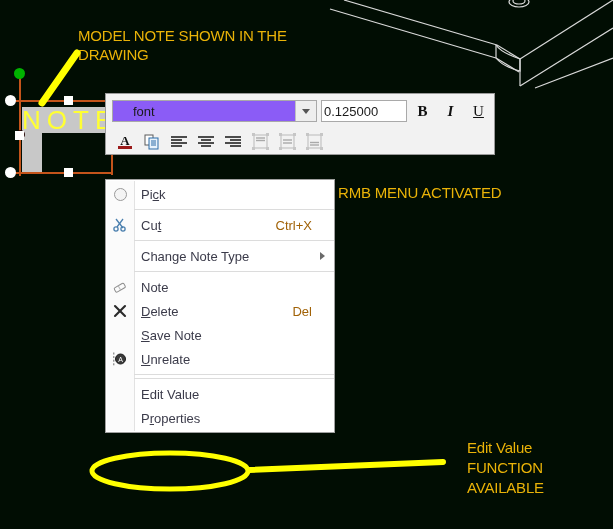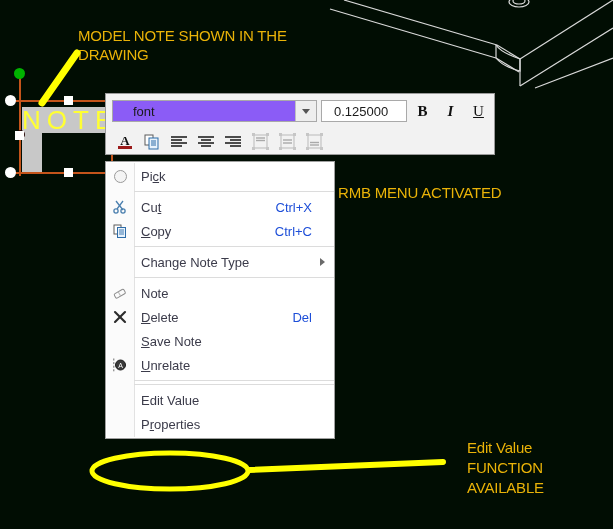--- a/index.html
+++ b/index.html
@@ -147,21 +147,21 @@
   #height-field {
     width: 86px; height: 22px;
     margin-left: 4px;
     background: #ffffff;
     border: 1px solid #a9a9a9;
     box-sizing: border-box;
     display: flex;
     align-items: center;
     font-size: 13px;
     color: #1a1a1a;
-    padding-left: 12px;
+    padding-left: 2px;
     font-family: "Liberation Sans", sans-serif;
   }
   .style-btn {
     width: 25px; height: 24px;
     margin-left: 3px;
     display: flex;
     align-items: center;
     justify-content: center;
     font-size: 15px;
     color: #111;
@@ -185,21 +185,21 @@
     width: 24px; height: 22px;
     display: flex;
     align-items: center;
     justify-content: center;
     position: relative;
   }
 
   
   #context-menu {
     position: absolute;
-    left: 105px; top: 161px;
+    left: 105px; top: 179px;
     width: 230px;
     background: #ffffff;
     border: 1px solid #a0a0a0;
     box-sizing: border-box;
     padding: 2px 0 2px 0;
   }
   #menu-gutter {
     position: absolute;
     left: 1px; top: 1px;
     width: 27px;
@@ -224,21 +224,21 @@
     left: 4px;
     width: 20px; height: 20px;
     display: flex;
     align-items: center;
     justify-content: center;
   }
   .menu-item .mi-accel {
     position: absolute;
     right: 22px;
     font-size: 13px;
-    color: #1d4ed8;
+    color: #a16207;
   }
   .menu-item .mi-sub {
     position: absolute;
     right: 9px;
     width: 0; height: 0;
     border-top: 4px solid transparent;
     border-bottom: 4px solid transparent;
     border-left: 5px solid #6a6a6a;
   }
   .menu-sep {
@@ -462,35 +462,20 @@
             <line x1="11" y1="2" x2="5" y2="10"></line>
             <circle cx="4" cy="12" r="2.1"></circle>
             <circle cx="11" cy="12" r="2.1"></circle>
           </g>
         </svg>
       </span>
       <span>Cu<span class="mnem">t</span></span>
       <span class="mi-accel">Ctrl+X</span>
     </div>
 
-    <div class="menu-item">
-      <span class="mi-icon">
-        <svg width="16" height="16" viewBox="0 0 16 16">
-          <rect x="2" y="2" width="7" height="9" fill="#ffffff" stroke="#5c5c5c"></rect>
-          <rect x="5.5" y="4.5" width="8" height="10" fill="#e8f2fb" stroke="#2d6ca8"></rect>
-          <g stroke="#2d6ca8" stroke-width="0.9">
-            <line x1="7" y1="7" x2="12" y2="7"></line>
-            <line x1="7" y1="9" x2="12" y2="9"></line>
-            <line x1="7" y1="11" x2="12" y2="11"></line>
-          </g>
-        </svg>
-      </span>
-      <span><span class="mnem">C</span>opy</span>
-      <span class="mi-accel">Ctrl+C</span>
-    </div>
     <div class="menu-sep"></div>
 
     <div class="menu-item">
       <span>Change Note Type</span>
       <span class="mi-sub"></span>
     </div>
     <div class="menu-sep"></div>
 
     <div class="menu-item">
       <span class="mi-icon">

